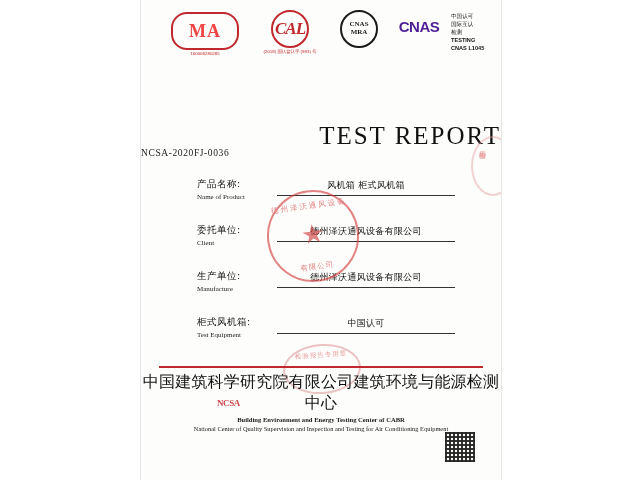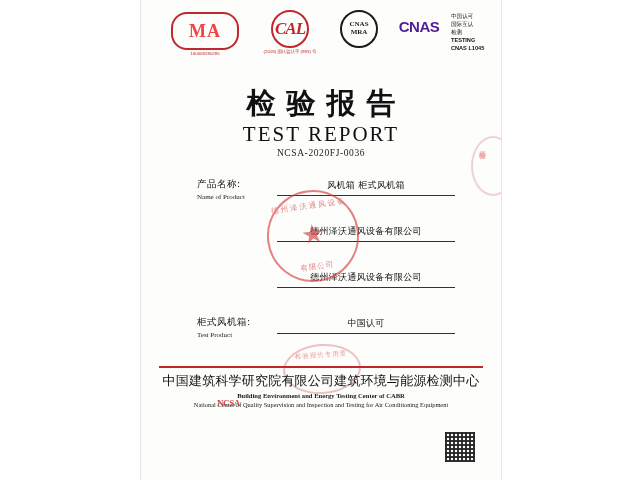--- a/index.html
+++ b/index.html
@@ -145,31 +145,30 @@
     letter-spacing: 11px;
     text-indent: 11px;
     color: #111;
     font-family: "DejaVu Sans", sans-serif;
     font-weight: bold;
   }
   #title-en {
     position: absolute;
     left: 0; right: 0;
     top: 122px;
-    text-align: center;
-    font-size: 21px;
+    text-align: right;
+    font-size: 25px;
     letter-spacing: 2px;
     color: #111;
     font-family: "Liberation Serif", serif;
   }
   #report-no {
     position: absolute;
     left: 0; right: 0;
     top: 148px;
-    text-align: center;
     font-size: 9.5px;
     letter-spacing: 0.6px;
     color: #222;
     font-family: "Liberation Serif", serif;
   }
 
   
   #fields {
     position: absolute;
     left: 56px;
@@ -225,21 +224,21 @@
     top: 366px;
     border-top: 2px solid #c0282d;
   }
   #footer {
     position: absolute;
     left: 0; right: 0;
     top: 372px;
     text-align: center;
   }
   #footer .cn1 {
-    font-size: 13px;
+    font-size: 16px;
     color: #111;
     font-family: "DejaVu Sans", sans-serif;
     letter-spacing: 0.2px;
   }
   #footer .en1 {
     font-size: 6.6px;
     color: #222;
     font-family: "Liberation Serif", serif;
     margin-top: 2px;
     font-weight: bold;
@@ -395,46 +394,53 @@
 
       <div class="mark" id="mark-cnas-info">
         <div class="line">中国认可</div>
         <div class="line">国际互认</div>
         <div class="line">检测</div>
         <div class="line bold">TESTING</div>
         <div class="line bold">CNAS L1045</div>
       </div>
     </div>
 
-    <div id="title-cn">检验报告</div>
     <div id="title-en">TEST REPORT</div>
     <div id="report-no">NCSA-2020FJ-0036</div>
 
     <div id="fields">
 
       <div class="field-row">
         <div class="field-label">
           <div class="cn">产品名称:</div>
           <div class="en">Name of Product</div>
         </div>
         <div class="field-value">风机箱 柜式风机箱</div>
       </div>
 
       <div class="field-row">
+        <div class="field-label">
+          <div class="cn">委托单位:</div>
+          <div class="en">Client</div>
+        </div>
         <div class="field-value">德州泽沃通风设备有限公司</div>
       </div>
 
       <div class="field-row">
+        <div class="field-label">
+          <div class="cn">生产单位:</div>
+          <div class="en">Manufacture</div>
+        </div>
         <div class="field-value">德州泽沃通风设备有限公司</div>
       </div>
 
       <div class="field-row">
         <div class="field-label">
           <div class="cn">柜式风机箱:</div>
-          <div class="en">Test Product</div>
+          <div class="en">Test Equipment</div>
         </div>
         <div class="field-value">中国认可</div>
       </div>
 
     </div>
 
     <div class="stamp" id="stamp-main">
       <div class="arc-top">德州泽沃通风设备</div>
       <div class="star">★</div>
       <div class="arc-bottom">有限公司</div>

